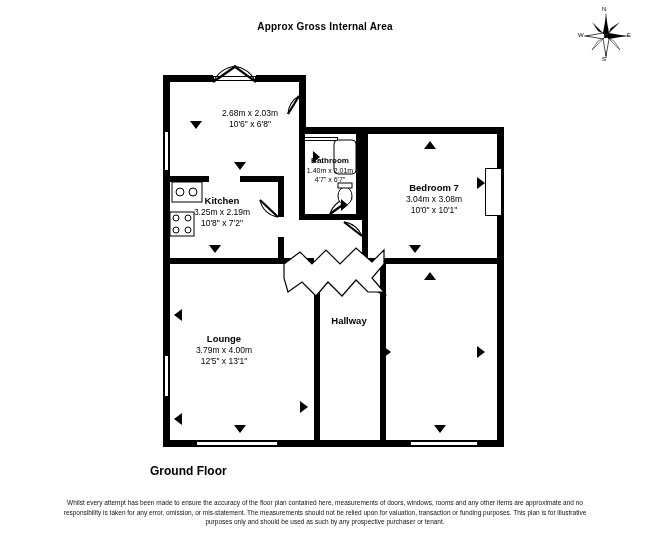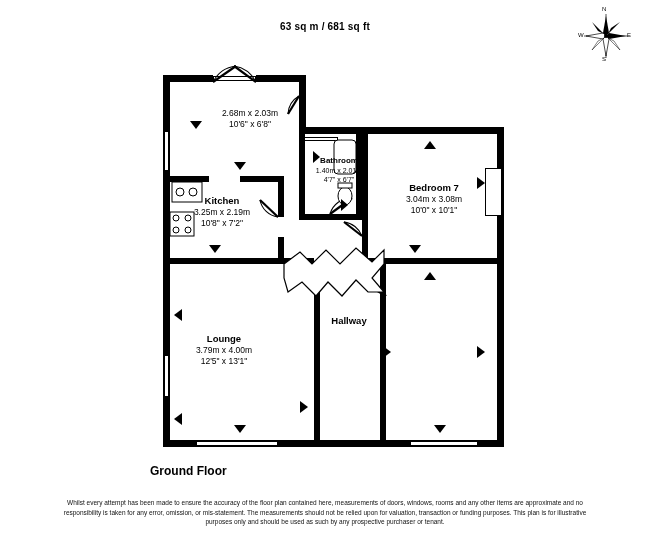--- a/index.html
+++ b/index.html
@@ -49,21 +49,21 @@
   }
 
   svg.layer { position:absolute; left:0; top:0; width:650px; height:550px; overflow:visible; }
 </style>
 </head>
 <body>
 
 <div class="stage">
 
   <div class="header">
-    <div>63 sq m / 681 sq ft</div>
+    <div>Approx Gross Internal Area</div>
   </div>
 
   <div class="compass">
     <svg viewBox="0 0 56 56" width="56" height="56">
       <g stroke="#000" stroke-width="0.7" fill="none">
         <line x1="28" y1="6" x2="28" y2="50"></line>
         <line x1="6" y1="28" x2="50" y2="28"></line>
       </g>
       <polygon points="28,8 31,25 28,28 25,25" fill="#000"></polygon>
       <polygon points="48,28 31,31 28,28 31,25" fill="#000"></polygon>
@@ -200,21 +200,21 @@
         <polygon points="320,157 313,163 313,151"></polygon>
         <polygon points="348,205 341,211 341,199"></polygon>
       </g>
     </svg>
 
     <div class="room" style="left:190px; top:108px; width:120px;">
       <div class="dm">2.68m x 2.03m</div>
       <div class="dm">10'6" x 6'8"</div>
     </div>
 
-    <div class="room small" style="left:298px; top:156px; width:82px;">
+    <div class="room small" style="left:289px; top:156px; width:82px;">
       <div class="nm">Bathroom</div>
       <div class="dm">1.40m x 2.01m</div>
       <div class="dm">4'7" x 6'7"</div>
     </div>
 
     <div class="room" style="left:372px; top:182px; width:124px;">
       <div class="nm">Bedroom 7</div>
       <div class="dm">3.04m x 3.08m</div>
       <div class="dm">10'0" x 10'1"</div>
     </div>

